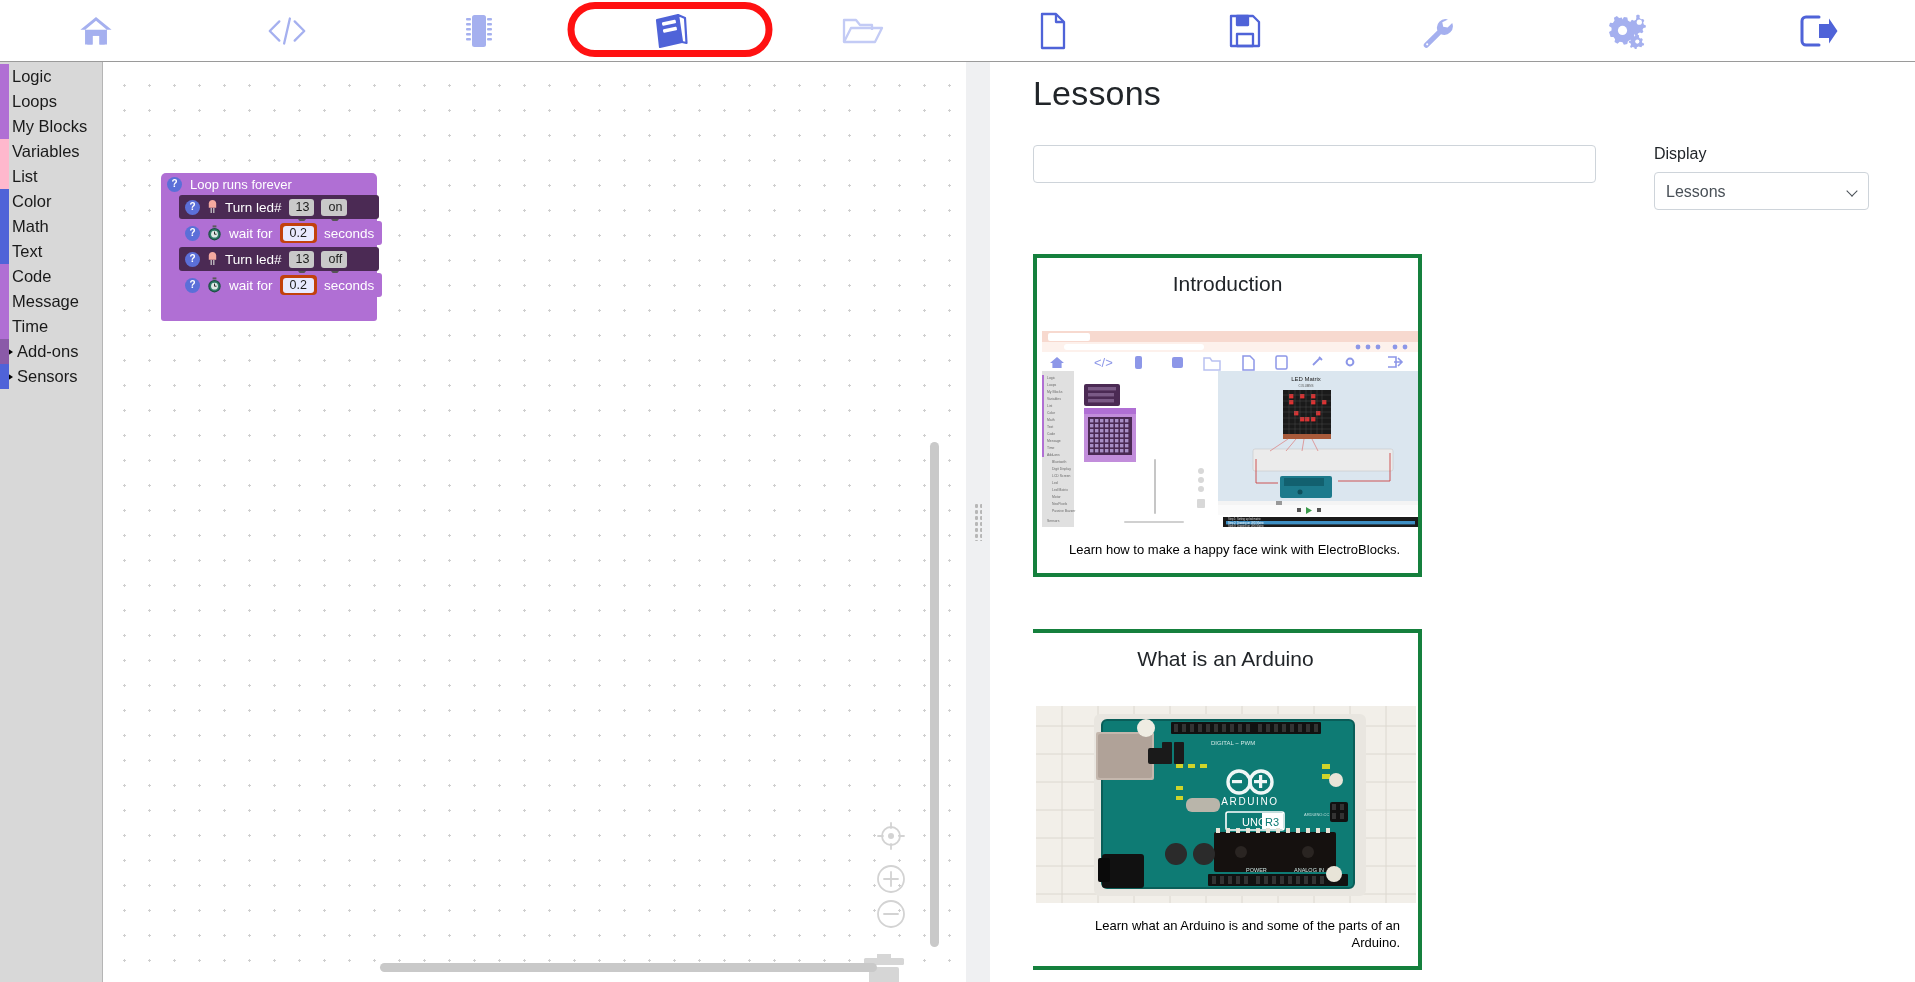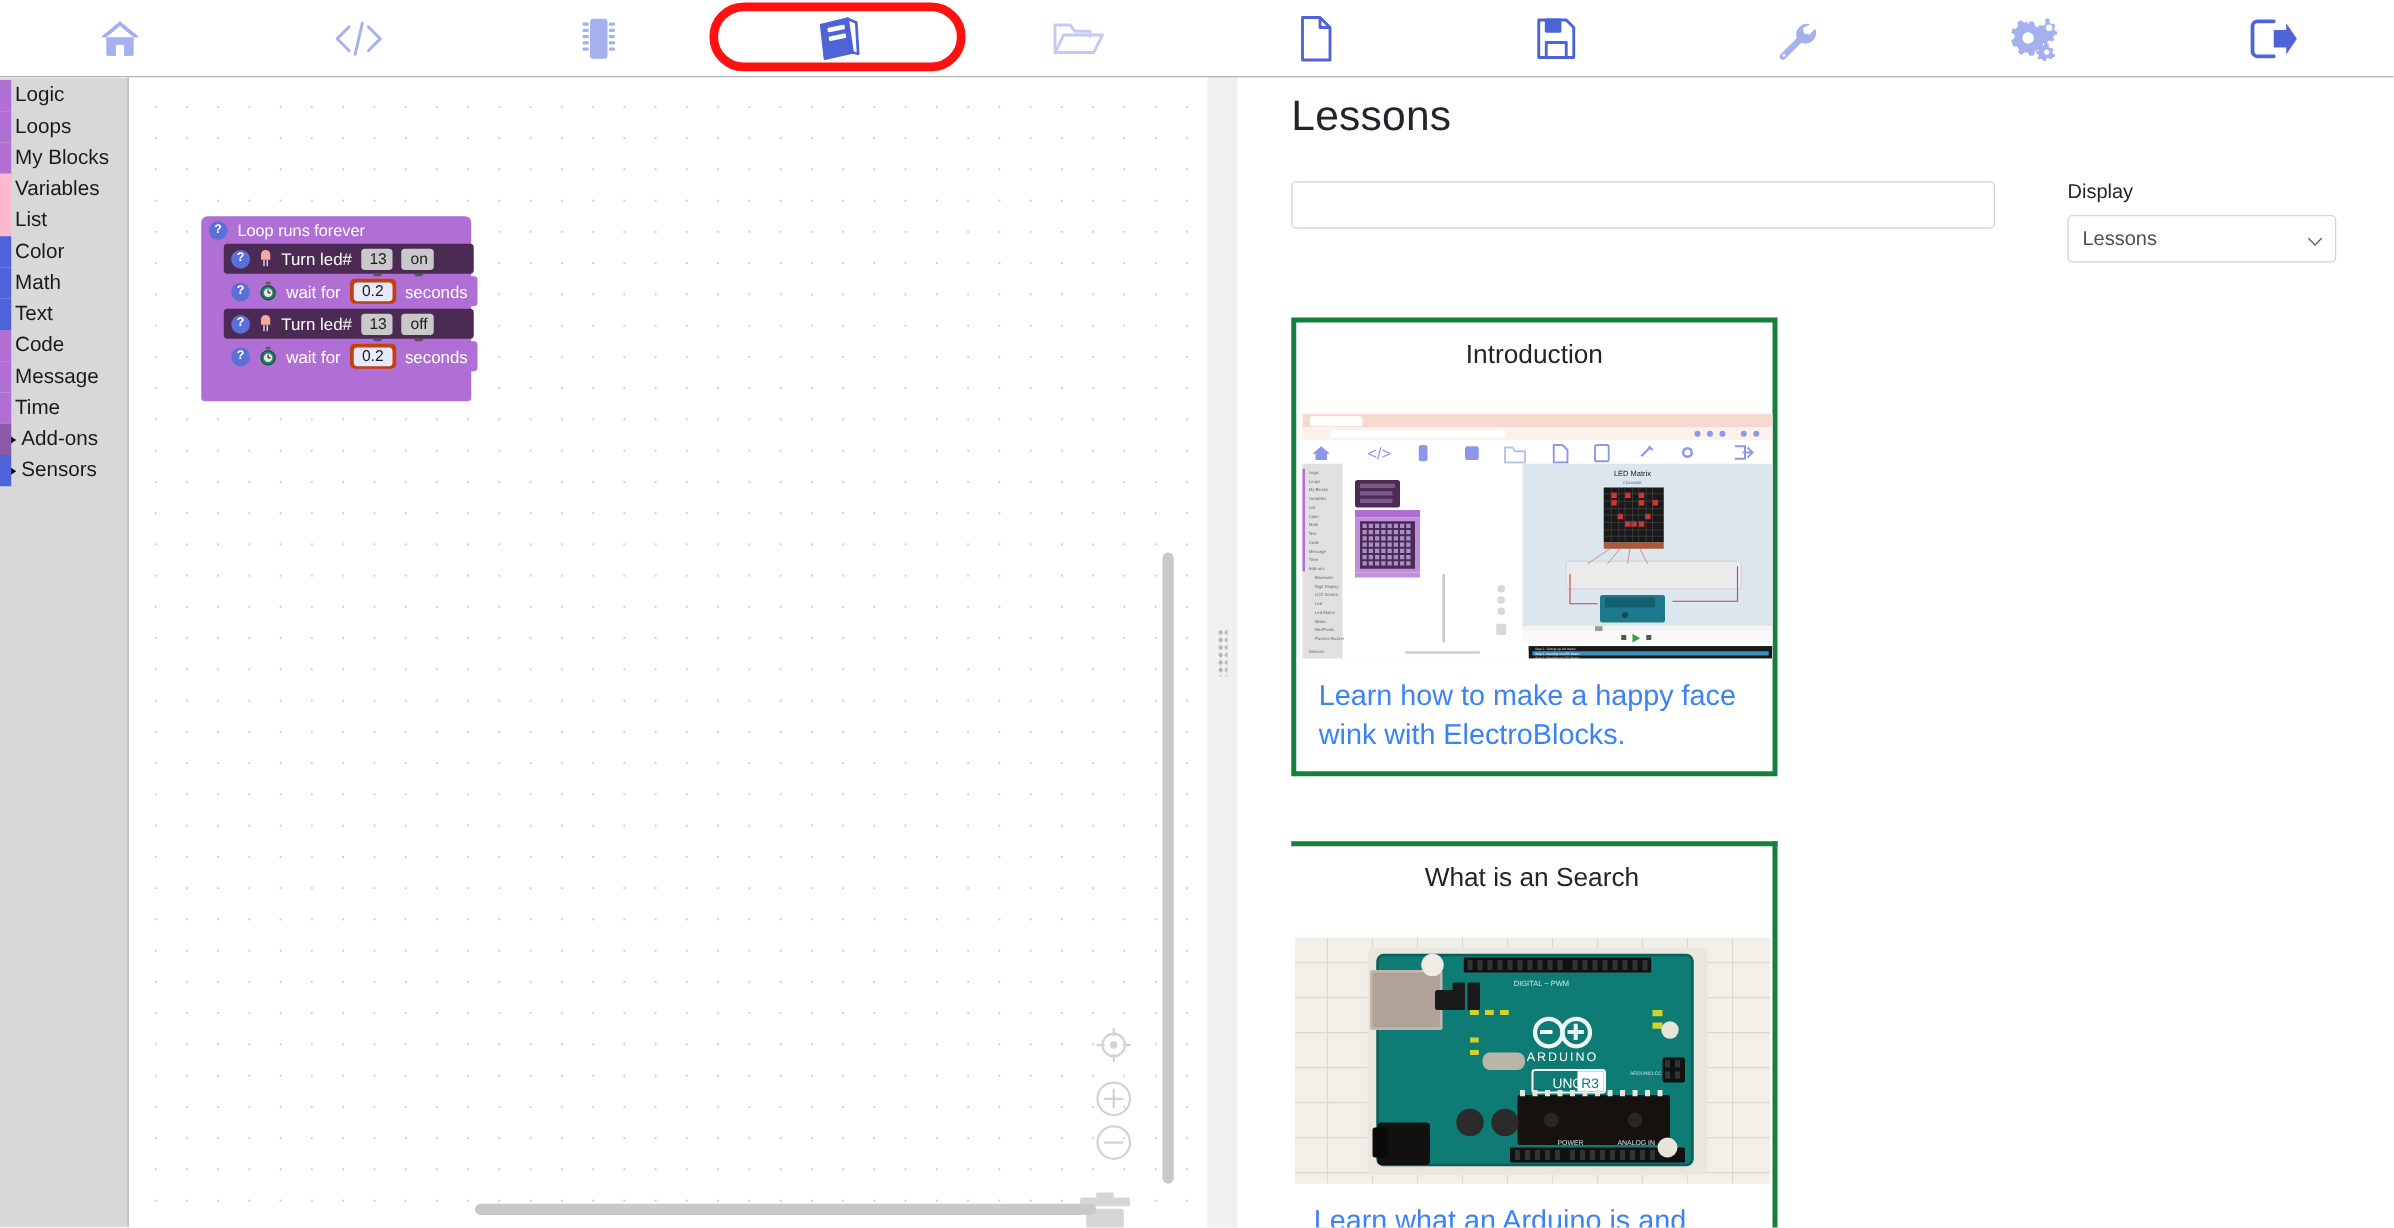--- a/index.html
+++ b/index.html
@@ -297,23 +297,23 @@
   }
   .card-thumb {
     width: 380px; height: 196px;
     margin: 18px auto 0 auto;
     overflow: hidden;
     position: relative;
     background: #f3f3f3;
   }
   .card-thumb.tall { height: 197px; }
   .card-desc {
-    text-align: left;
-    font-size: 23px;
-    color: #3b82f6;
+    text-align: right;
+    font-size: 13px;
+    color: #000000;
     line-height: 1.35;
     padding: 14px 18px 2px 18px;
   }
 </style>
 </head>
 <body>
 
 <div id="toolbar">
 
   <div class="tb-slot">
@@ -805,21 +805,21 @@
                   <circle cx="163" cy="158" r="3"></circle>
                 <rect x="159" y="168" width="8" height="9" rx="1"></rect>
               </g>
               <rect x="86" y="190" width="60" height="2" rx="1" fill="#d0d0d0"></rect>
             </svg>
           </div>
           <div class="card-desc">Learn how to make a happy face wink with ElectroBlocks.</div>
         </div>
 
         <div class="lesson-card">
-          <div class="card-title">What is an Search</div>
+          <div class="card-title">What is an Arduino</div>
           <div class="card-thumb tall">
             <svg width="380" height="197" viewBox="0 0 380 197">
               <rect width="380" height="197" fill="#f2efe9"></rect>
               <g stroke="#dcd8d0" stroke-width="1">
                 <path d="M0 20h380 M0 48h380 M0 76h380 M0 104h380 M0 132h380 M0 160h380 M0 188h380"></path>
                 <path d="M26 0v197 M62 0v197 M98 0v197 M134 0v197 M170 0v197 M206 0v197 M242 0v197 M278 0v197 M314 0v197 M350 0v197"></path>
               </g>
               <rect x="58" y="8" width="272" height="182" rx="6" fill="#e9e6e0"></rect>
               <rect x="66" y="14" width="252" height="168" rx="5" fill="#0e7b74"></rect>
               <rect x="66" y="14" width="252" height="168" rx="5" fill="none" stroke="#0a5e59" stroke-width="2"></rect>

